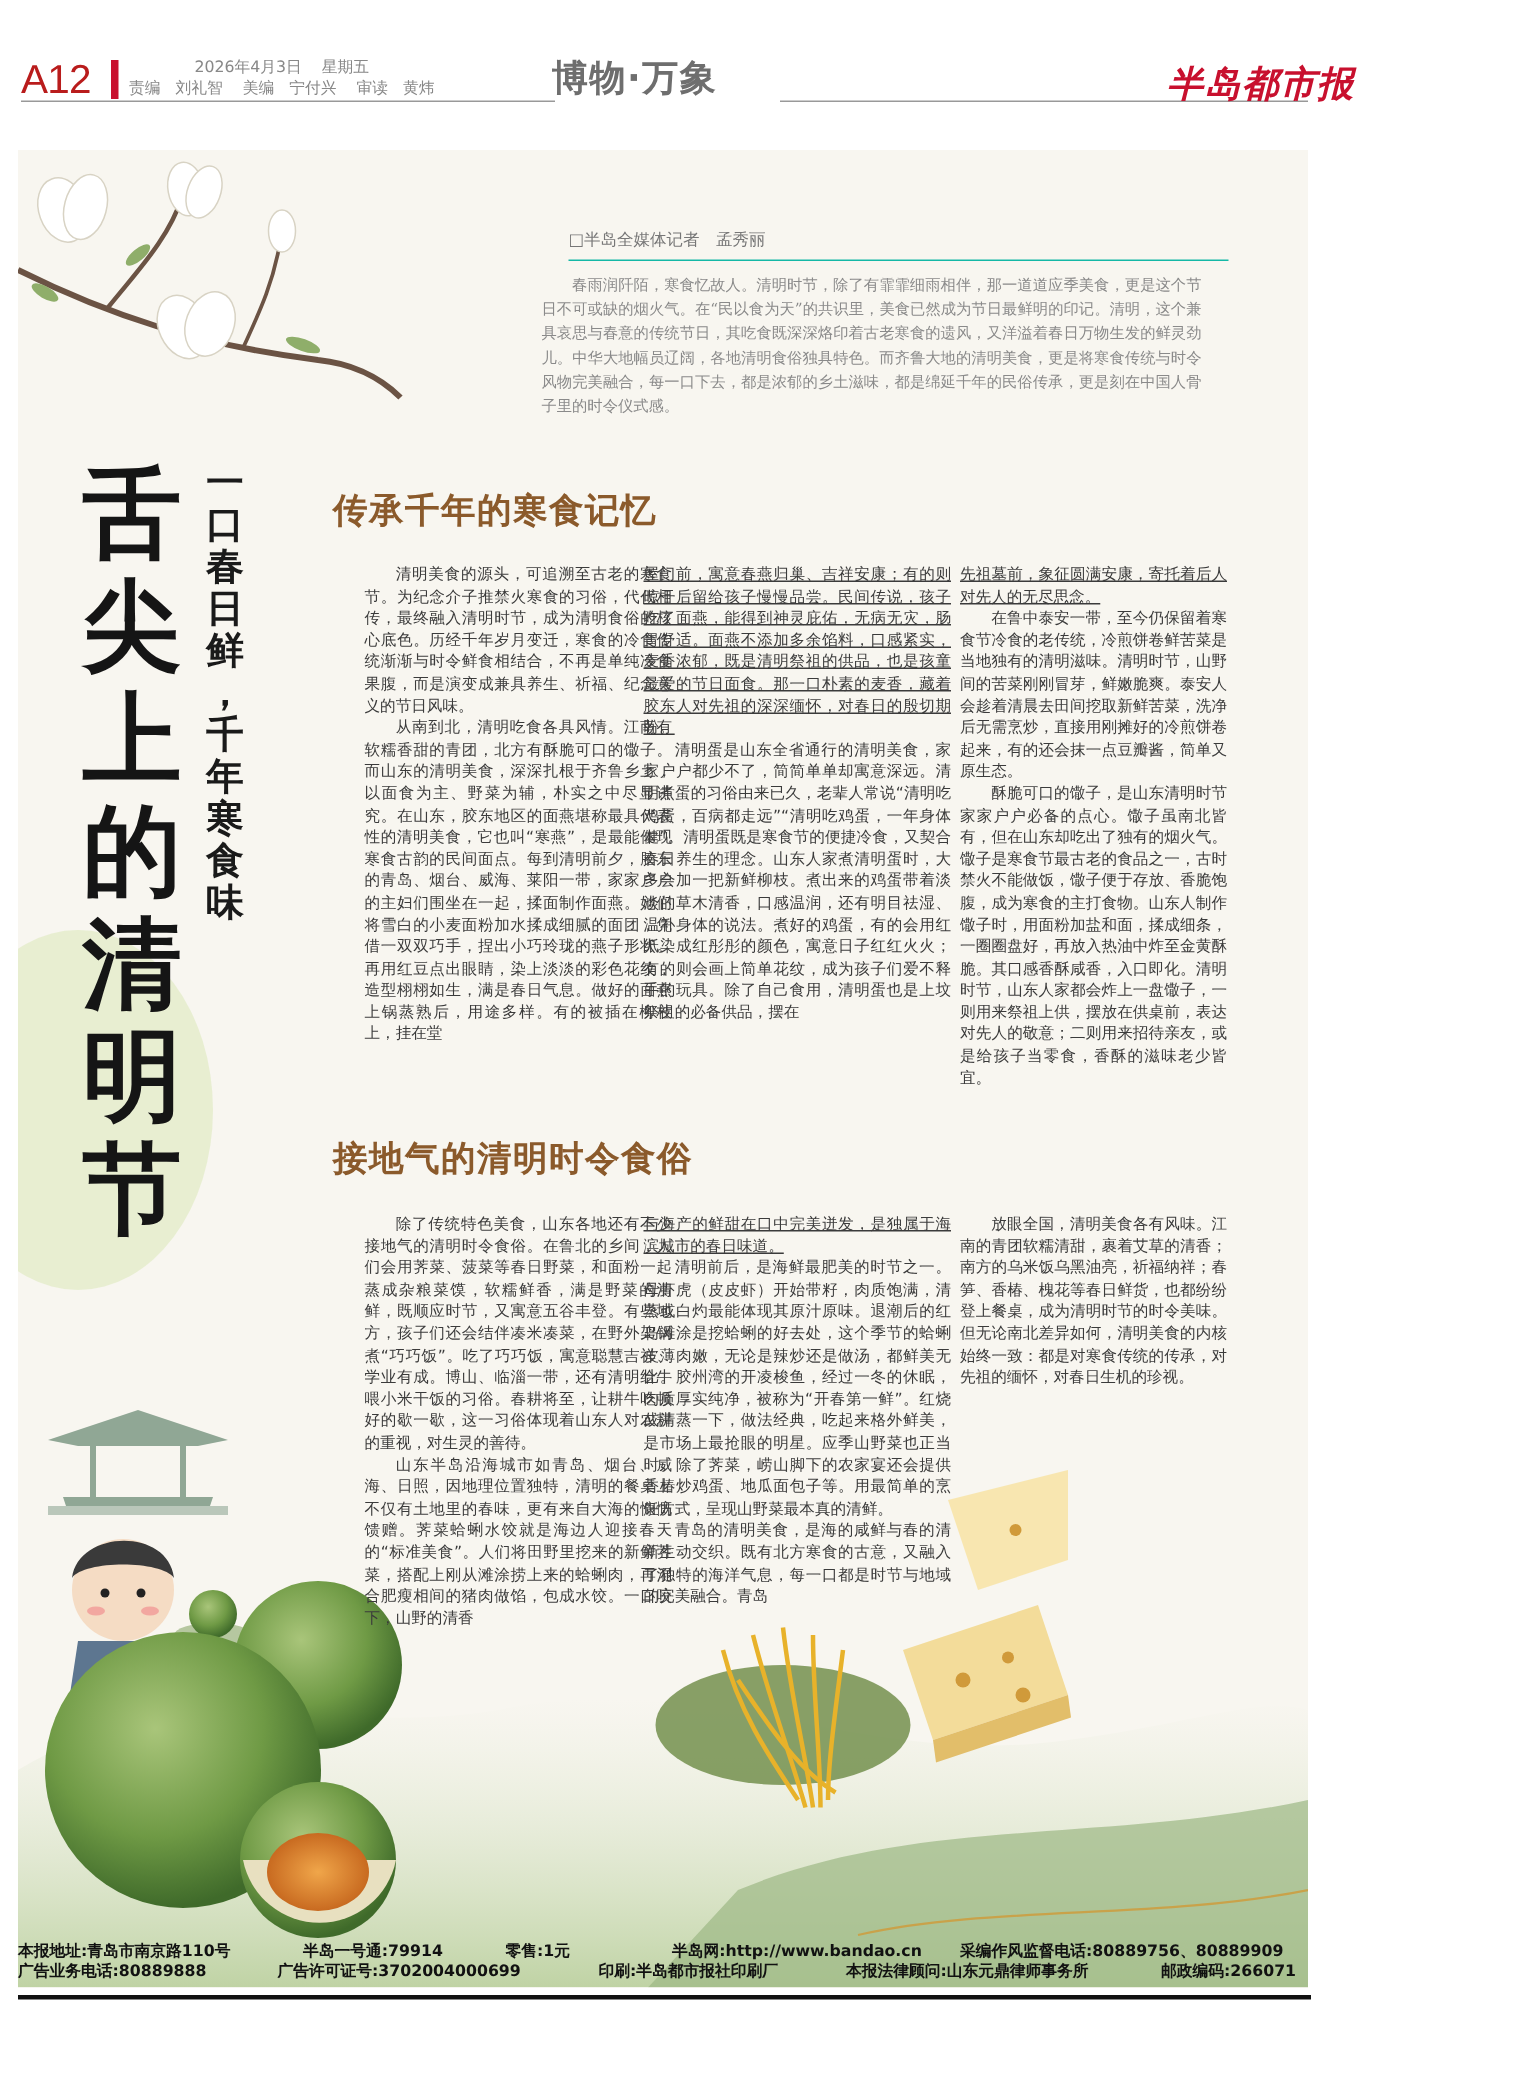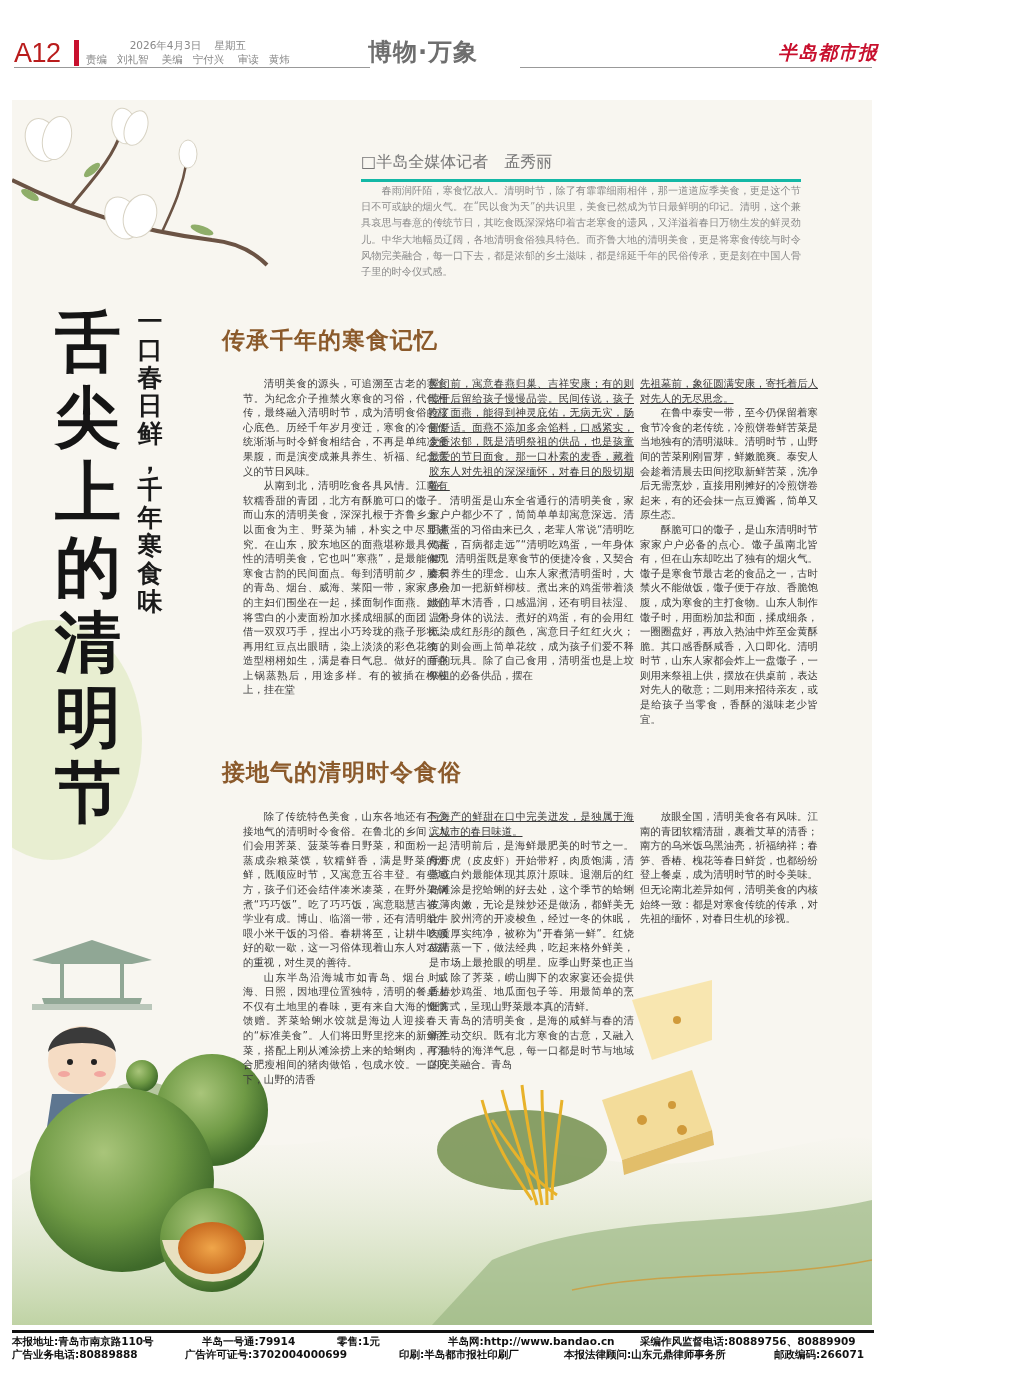--- a/index.html
+++ b/index.html
@@ -8,57 +8,57 @@
 
   
   .masthead { position: absolute; left: 0; top: 0; width: 1024px; height: 80px; }
   .page-no { position: absolute; left: 14px; top: 38px; font-family: "Liberation Sans", sans-serif; font-size: 27px; color: #b91c1c; letter-spacing: -0.5px; }
   .red-bar { position: absolute; left: 74px; top: 40px; width: 5px; height: 26px; background: #c8102e; }
   .meta { position: absolute; left: 86px; top: 38px; font-size: 10.5px; color: #888; line-height: 14px; text-align: center; }
   .meta .row span { margin-right: 10px; }
   .section-name { position: absolute; left: 368px; top: 36px; font-size: 24px; font-weight: bold; color: #6e6e6e; letter-spacing: 1px; font-family: "DejaVu Sans", sans-serif; }
   .rule-left { position: absolute; left: 14px; top: 67px; width: 356px; height: 1px; background: #999; }
   .rule-right { position: absolute; left: 520px; top: 67px; width: 352px; height: 1px; background: #999; }
-  .logo { position: absolute; left: 778px; top: 40px; font-family: "DejaVu Serif", serif; font-size: 19px; font-weight: bold; color: #c8102e; font-style: italic; letter-spacing: 1px; }
+  .logo { position: absolute; left: 778px; top: 40px; font-family: "DejaVu Serif", serif; font-size: 24px; font-weight: bold; color: #c8102e; font-style: italic; letter-spacing: 1px; }
 
   
   .panel { position: absolute; left: 12px; top: 100px; width: 860px; height: 1225px; background: #f8f6f0; overflow: hidden; }
 
   
   .branch { position: absolute; left: 0; top: 0; width: 260px; height: 240px; }
 
   
   .vtitle { position: absolute; left: 40px; top: 205px; width: 72px; font-family: "DejaVu Serif", serif; font-weight: bold; font-size: 66px; line-height: 75px; color: #151515; text-align: center; }
   .vtitle span { display: block; }
   .vsub { position: absolute; left: 122px; top: 208px; width: 32px; font-family: "DejaVu Serif", serif; font-weight: bold; font-size: 25px; line-height: 28px; color: #1a1a1a; text-align: center; }
   .vsub span { display: block; }
 
   
-  .byline { position: absolute; left: 361px; top: 152px; width: 440px; font-size: 16px; color: #777; font-family: "DejaVu Serif", serif; padding-bottom: 6px; border-bottom: 3px solid #14b8a6; }
+  .byline { position: absolute; left: 379px; top: 152px; width: 440px; font-size: 11px; color: #777; font-family: "DejaVu Serif", serif; padding-bottom: 6px; border-bottom: 1px solid #14b8a6; }
   .lead { position: absolute; left: 361px; top: 183px; width: 440px; font-family: "DejaVu Serif", serif; font-size: 10.2px; line-height: 16.2px; color: #8a8a8a; text-indent: 2em; text-align: justify; }
 
   
   .h2 { position: absolute; left: 222px; font-family: "DejaVu Serif", serif; font-size: 23px; font-weight: bold; color: #8b5a2b; letter-spacing: 1px; }
   .h2.first { top: 325px; }
   .h2.second { top: 757px; }
 
   
   .col { position: absolute; width: 205px; font-size: 10.4px; line-height: 14.6px; color: #3b3b3b; text-align: justify; }
   .col p { text-indent: 2em; }
   .col p.cont { text-indent: 0; text-decoration: underline; }
   .c1 { left: 219px; margin-left: 24px; } .c2 { left: 429px; } .c3 { left: 640px; width: 178px; }
   .top-cols { top: 376px; height: 340px; }
   .bot-cols { top: 809px; height: 278px; }
 
   
   .illus { position: absolute; left: 0; top: 0; width: 860px; height: 1225px; pointer-events: none; }
 
   
   .footer-rule { position: absolute; left: 12px; top: 1330px; width: 862px; height: 3px; background: #111; }
-  .footer { position: absolute; left: 12px; top: 1335px; width: 862px; font-size: 10.5px; font-weight: bold; color: #111; line-height: 13px; text-align: center; }
+  .footer { position: absolute; left: 12px; top: 1295px; width: 862px; font-size: 10.5px; font-weight: bold; color: #111; line-height: 13px; text-align: center; }
   .footer .line { position: relative; height: 13px; }
   .footer .item { position: absolute; white-space: nowrap; }
 </style>
 </head>
 <body>
 
 <div class="masthead">
   <div class="page-no">A12</div>
   <div class="red-bar"></div>
   <div class="meta">

